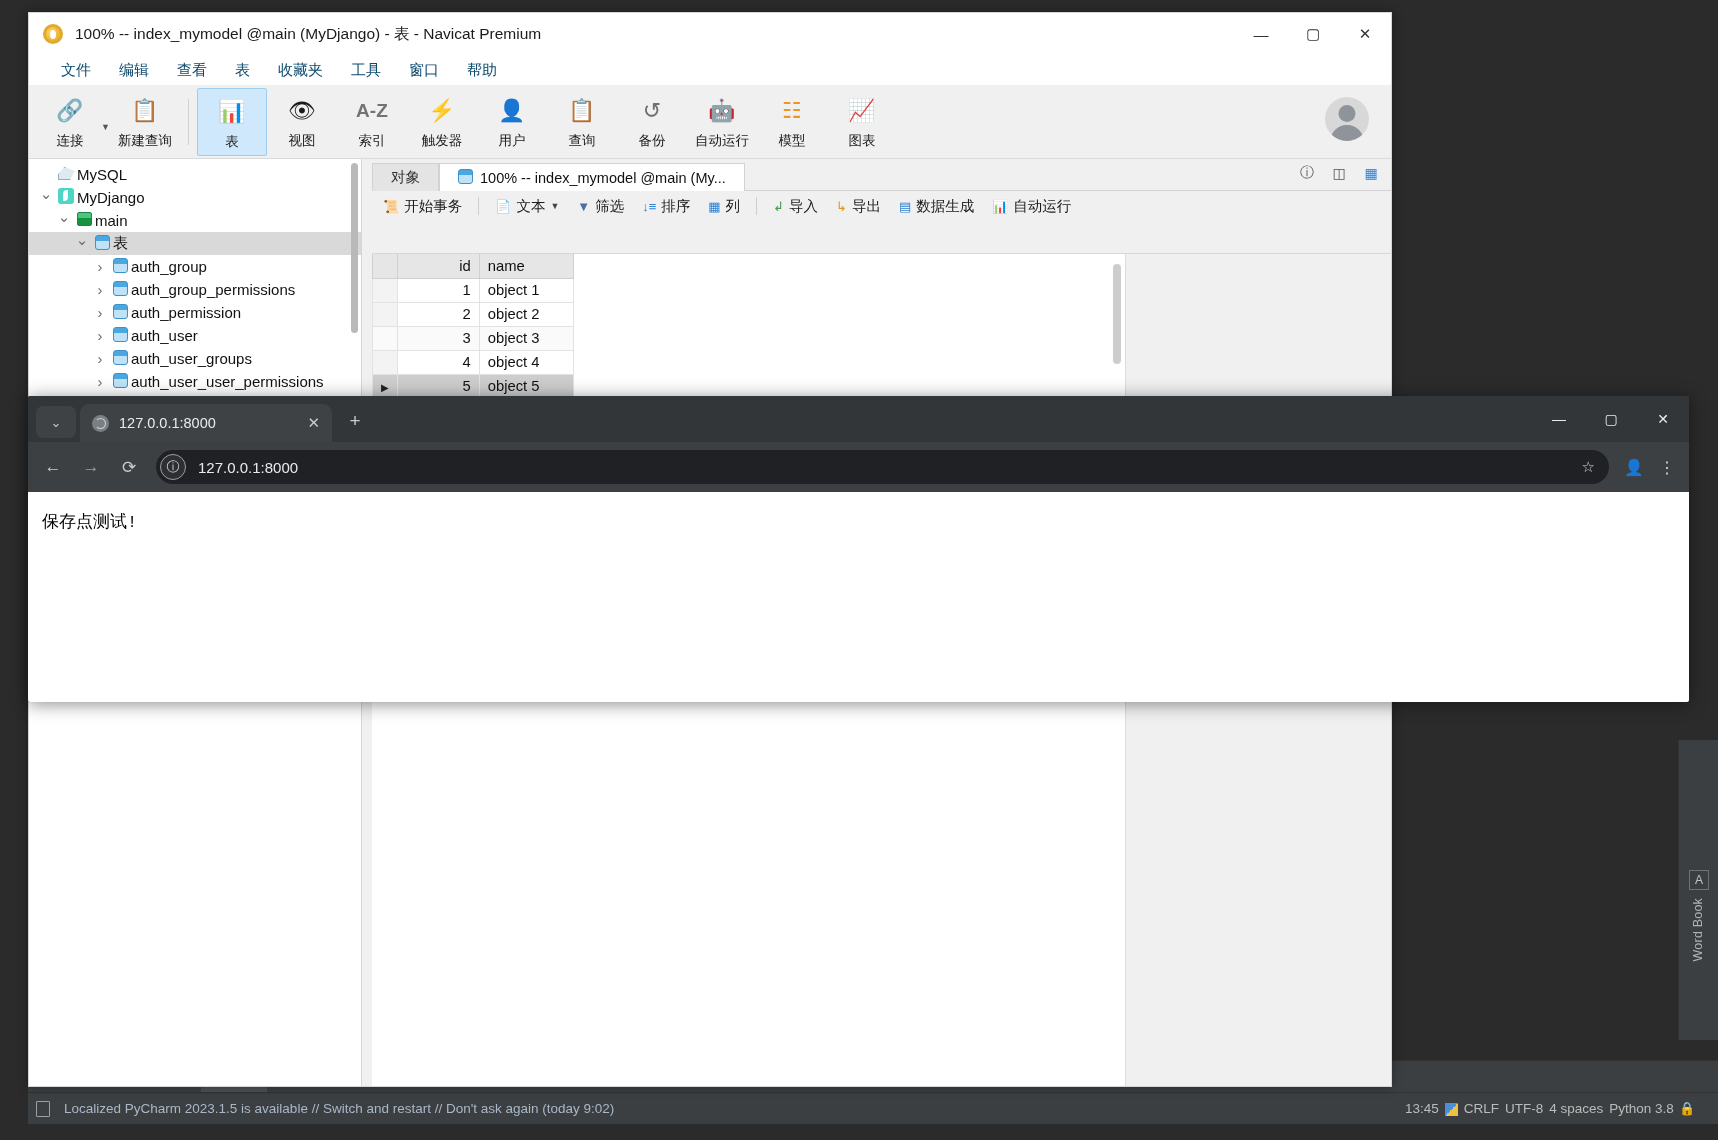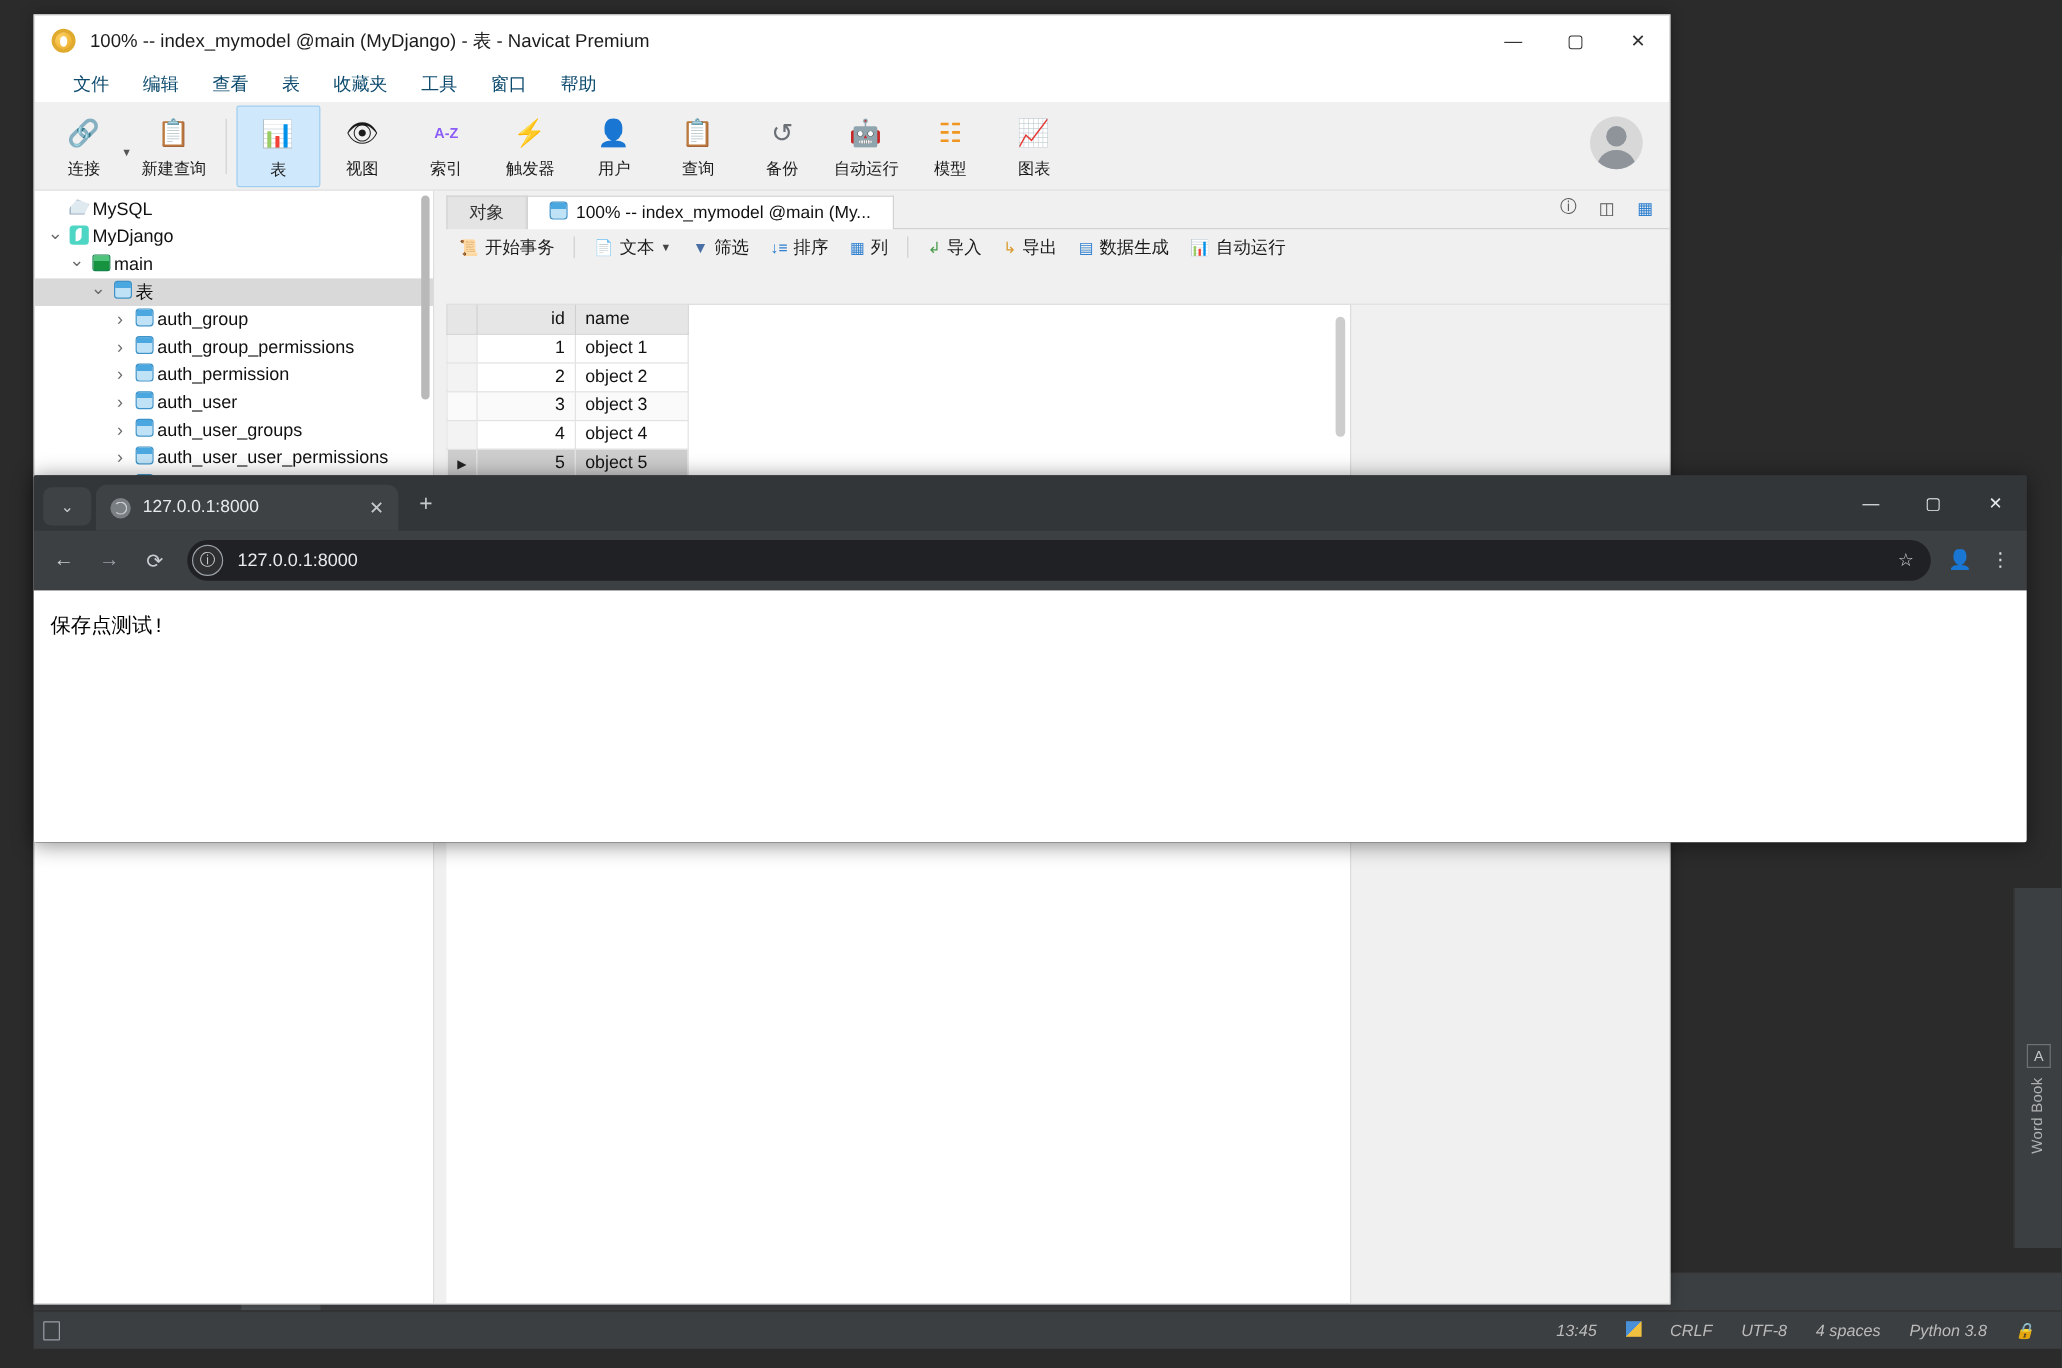--- a/index.html
+++ b/index.html
@@ -97,21 +97,21 @@
   .pc-statusbar {
     position: absolute; left: 28px; right: 0; bottom: 16px; height: 32px;
     background: #3c3f41;
     display: flex; align-items: center;
     font-size: 13.5px; color: #9aa0a6;
     padding: 0 8px;
     border-top: 1px solid #323232;
   }
   .sb-left { display: flex; align-items: center; gap: 10px; flex: 1; }
   .sb-msg { color: #a9b7c6; }
-  .sb-right { display: flex; align-items: flex-start; gap: 24px; color: #bbbbbb; padding-right: 14px; font-style: italic;}
+  .sb-right { display: flex; align-items: flex-end; gap: 6px; color: #bbbbbb; padding-right: 14px;}
   .sb-colorchip { width: 13px; height: 13px; background: linear-gradient(135deg,#4a90d9 50%, #f0c040 50%); display:inline-block;}
   .sb-doc-icon { width: 14px; height: 16px; border: 1.5px solid #9aa0a6; border-radius: 1px; display:inline-block; margin-right:4px;}
   .sb-lock { font-size: 13px; color: #9aa0a6; }
 
   
   #navicat-window {
     position: absolute;
     left: 28px; top: 12px; width: 1364px; height: 1075px;
     background: #f0f0f0;
     border: 1px solid #d6d6d6;
@@ -399,20 +399,21 @@
     </div>
     <div class="tw-item">
       <span class="tw-ic">◉</span>
       <span>Services</span>
     </div>
   </div>
 
   <div class="pc-statusbar">
     <div class="sb-left">
       <span class="sb-doc-icon"></span>
+      <span class="sb-msg">Localized PyCharm 2023.1.5 is available // Switch and restart // Don't ask again (today 9:02)</span>
     </div>
     <div class="sb-right">
       <span>13:45</span>
       <span class="sb-colorchip"></span>
       <span>CRLF</span>
       <span>UTF-8</span>
       <span>4 spaces</span>
       <span>Python 3.8</span>
       <span class="sb-lock">🔒</span>
     </div>
@@ -455,21 +456,21 @@
     <div class="rb-sep"></div>
     <div class="rb-btn selected">
       <span class="rb-ic">📊</span>
       <span>表</span>
     </div>
     <div class="rb-btn">
       <span class="rb-ic">👁</span>
       <span>视图</span>
     </div>
     <div class="rb-btn">
-      <span class="rb-ic" style="color:#8b5cf6;font-weight:bold;font-size:12px;">A-Z</span>
+      <span class="rb-ic" style="color:#737373;font-weight:bold;font-size:19px;">A-Z</span>
       <span>索引</span>
     </div>
     <div class="rb-btn">
       <span class="rb-ic" style="color:#f5b30b;">⚡</span>
       <span>触发器</span>
     </div>
     <div class="rb-btn">
       <span class="rb-ic" style="color:#e8a13a;">👤</span>
       <span>用户</span>
     </div>

